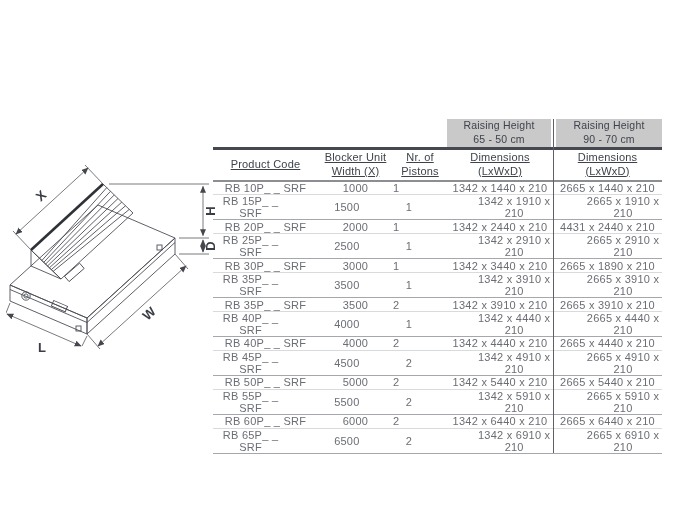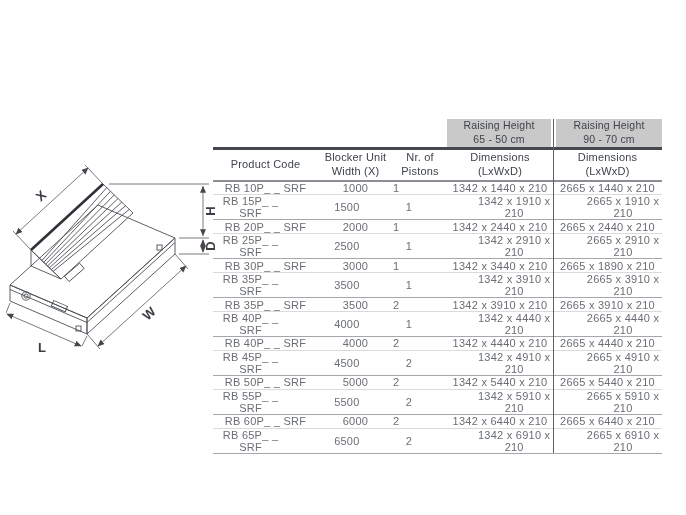--- a/index.html
+++ b/index.html
@@ -20,21 +20,21 @@
     display:flex;flex-direction:column;justify-content:center;align-items:center;
     font-size:10.5px;line-height:1.3;color:#3e434b;letter-spacing:.2px;text-align:center;
   }
   #gray-box-1{left:234px;width:104px;}
   #gray-box-2{left:343px;width:106px;}
 
   .thick-line{height:2.5px;background:#45494f;}
 
   .header-row{
     display:flex;align-items:center;height:30px;border-bottom:2px solid #8b8e92;
-    font-size:11px;color:#3e434b;letter-spacing:.2px;
+    font-size:11px;color:#3e434b;letter-spacing:.2px;text-decoration:underline;
   }
   .hcell{display:flex;flex-direction:column;justify-content:center;align-items:center;
     text-align:center;line-height:1.25;}
 
   .tbody{display:flex;flex-direction:column;height:272px;}
   .trow{flex:1;display:flex;align-items:center;border-bottom:1px solid #d9dadc;
     font-size:11px;color:#6a6e74;letter-spacing:.25px;}
   .trow.dark{border-bottom:1px solid #a4a7ab;gap:32px;}
 
   .c1{width:105px;text-align:center;}
@@ -187,21 +187,21 @@
           <div class="c2">1500</div>
           <div class="c3">1</div>
           <div class="c4">1342 x 1910 x 210</div>
           <div class="c5">2665 x 1910 x 210</div>
         </div>
         <div class="trow">
           <div class="c1">RB 20P_ _ SRF</div>
           <div class="c2">2000</div>
           <div class="c3">1</div>
           <div class="c4">1342 x 2440 x 210</div>
-          <div class="c5">2665 x 2440 x 210</div>
+          <div class="c5">4431 x 2440 x 210</div>
         </div>
         <div class="trow dark">
           <div class="c1">RB 25P_ _ SRF</div>
           <div class="c2">2500</div>
           <div class="c3">1</div>
           <div class="c4">1342 x 2910 x 210</div>
           <div class="c5">2665 x 2910 x 210</div>
         </div>
         <div class="trow">
           <div class="c1">RB 30P_ _ SRF</div>

